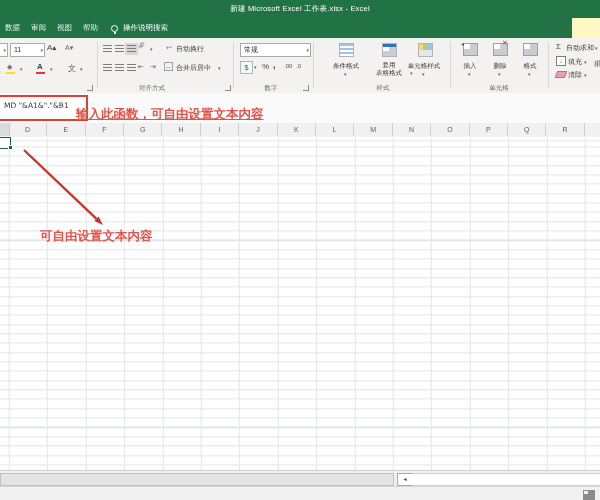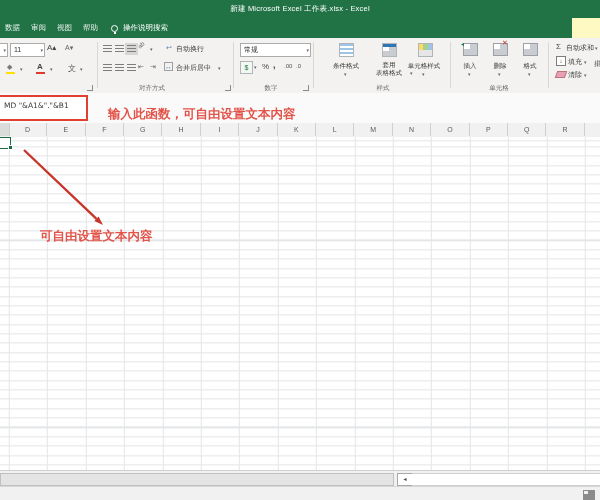--- a/index.html
+++ b/index.html
@@ -216,21 +216,21 @@
     <div class="eraser" style="left:556px;top:33px;"></div>
     <span class="abs rtxt" style="left:568px;top:32px;">清除</span>
     <span class="abs arrowdn" style="left:584px;top:34px;">▾</span>
     <span class="abs rtxt" style="left:594px;top:21px;">排</span>
   </div>
 
   <div class="abs formularow">
     <div class="redbox">
       <span class="ftext">MD "&amp;A1&amp;"."&amp;B1</span>
     </div>
-    <span class="note" style="left:108px;top:13px;">输入此函数，可自由设置文本内容</span>
+    <span class="note" style="left:76px;top:13px;text-decoration:underline;">输入此函数，可自由设置文本内容</span>
   </div>
 
   <div class="abs headers">
     <div class="colhdr0"></div>
   <div class="colhdr" style="left: 8.8px; width: 37.4px;">D</div>
       <div class="colhdr" style="left: 47.2px; width: 37.4px;">E</div>
       <div class="colhdr" style="left: 85.6px; width: 37.4px;">F</div>
       <div class="colhdr" style="left: 124px; width: 37.4px;">G</div>
       <div class="colhdr" style="left: 162.4px; width: 37.4px;">H</div>
       <div class="colhdr" style="left: 200.8px; width: 37.4px;">I</div>

